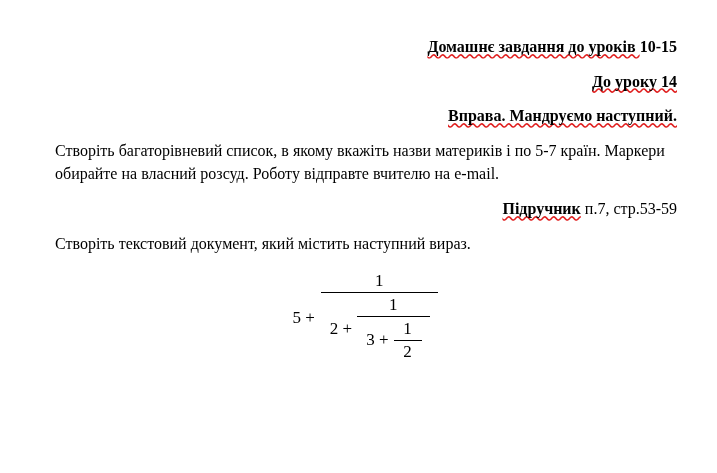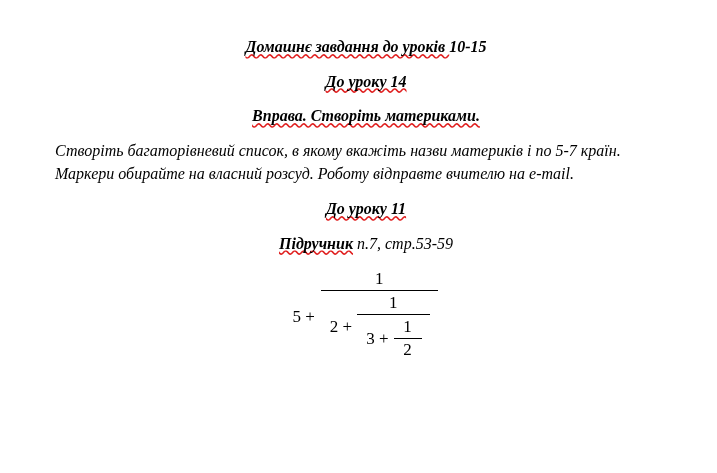--- a/index.html
+++ b/index.html
@@ -18,39 +18,37 @@
     position: relative;
     width: 717px;
     height: 473px;
     box-sizing: border-box;
     padding: 36px 40px 0 55px;
   }
   .para {
     font-size: 16px;
     line-height: 1.35;
     margin: 0 0 13px 0;
-    text-align: center;
-    font-style: italic;
+    text-align: right;
   }
   .bold {
     font-weight: bold;
   }
   .spell {
     
     text-decoration: underline;
     text-decoration-color: #e02020;
     text-decoration-style: wavy;
     text-decoration-skip-ink: none;
     text-underline-offset: 1px;
   }
   .body-text {
     font-size: 16px;
     line-height: 1.42;
     margin: 0 0 13px 0;
-    font-style: italic;
   }
   .formula-wrap {
     margin-top: 14px;
     display: flex;
     justify-content: center;
     align-items: flex-start;
   }
   .formula {
     display: inline-flex;
     align-items: center;
@@ -94,36 +92,36 @@
   <p class="para bold">
     <span class="spell">Домашнє завдання до уроків </span><span>10-15</span>
   </p>
 
   <p class="para bold">
     <span class="spell">До уроку 14</span>
   </p>
 
 
   <p class="para bold">
-    <span class="spell">Вправа. Створіть материками.</span>
+    <span class="spell">Вправа. Мандруємо наступний.</span>
   </p>
 
   <p class="body-text">
     <span>Створіть багаторівневий список, в якому вкажіть назви материків і по 5-7 країн. Маркери обирайте на власний розсуд. Роботу відправте вчителю на e-mail.</span>
   </p>
 
-  <p class="para bold">
-    <span class="spell">До уроку 11</span>
-  </p>
 
   <p class="para">
     <span class="bold spell">Підручник</span><span> п.7, стр.53-59</span>
   </p>
 
 
+  <p class="body-text">
+    <span>Створіть текстовий документ, який містить наступний вираз.</span>
+  </p>
 
   <div class="formula-wrap">
     <div class="formula">
       <span class="lead">5 +</span>
       <span class="frac">
         <span class="num">1</span>
         <span class="bar"></span>
         <span class="den">
           <span class="inline-op">2 +</span>
           <span class="frac">

